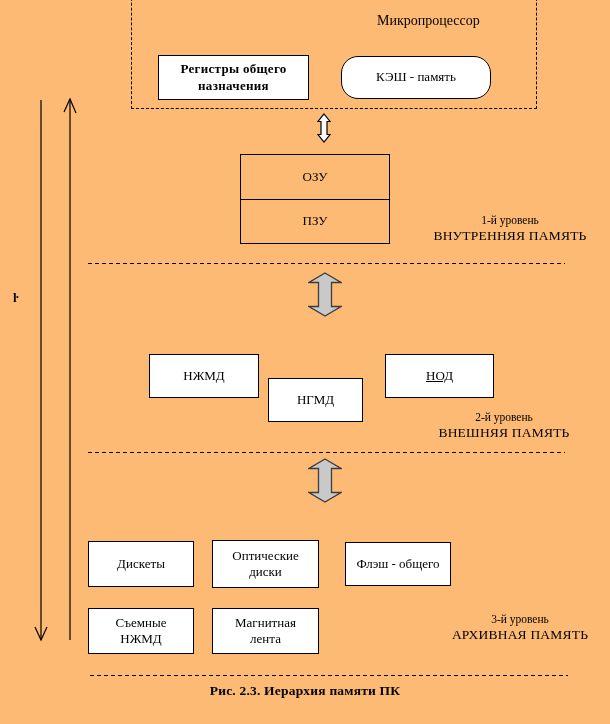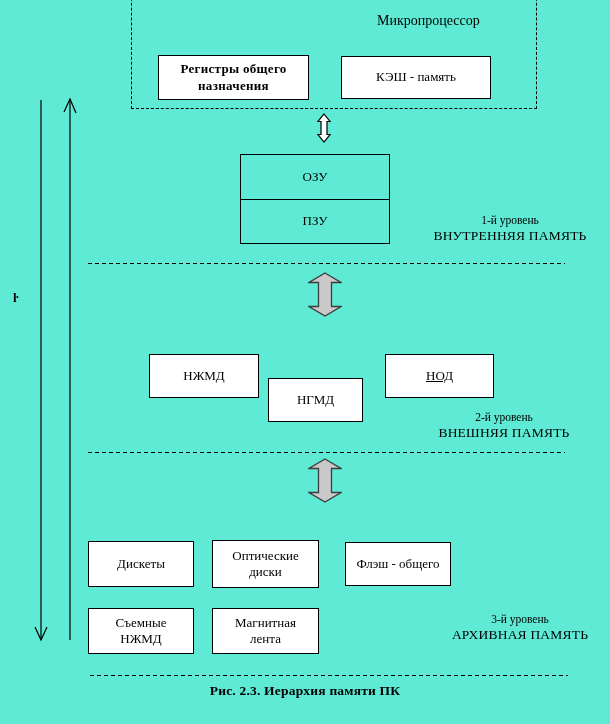--- a/index.html
+++ b/index.html
@@ -1,19 +1,19 @@
 <!DOCTYPE html>
 <html><head>
 <meta charset="utf-8">
 <style>
   html,body{margin:0;padding:0;background:#ffffff;}
   #stage{
     position:relative;
     width:610px;height:724px;
-    background:#5eead4;
+    background:#fdba74;
     overflow:hidden;
     font-family:"Liberation Serif","DejaVu Serif",serif;
     color:#000;
   }
   .abs{position:absolute;box-sizing:border-box;}
   .box{
     border:1px solid #000;
     background:#fff;
     display:flex;align-items:center;justify-content:center;
     text-align:center;
@@ -54,21 +54,21 @@
 
 <div id="stage">
 
   <div class="abs dashed-frame" style="left:131px;top:-12px;width:406px;height:121px;"></div>
 
   <div class="abs title-text" style="left:377px;top:13px;width:130px;">Микропроцессор</div>
 
   <div class="abs box bold" style="left:158px;top:55px;width:151px;height:45px;">Регистры общего
 назначения</div>
 
-  <div class="abs box" style="left:341px;top:56px;width:150px;height:43px;">КЭШ - память</div>
+  <div class="abs box" style="left:341px;top:56px;width:150px;height:43px;border-radius:17px;">КЭШ - память</div>
 
   <div class="abs" style="left:315px;top:113px;">
     <svg width="18" height="30" viewBox="0 0 18 30">
       <path d="M9 1 L15 8.5 H12 V21.5 H15 L9 29 L3 21.5 H6 V8.5 H3 Z" fill="#ffffff" stroke="#000000" stroke-width="1.2" stroke-linejoin="miter"></path>
     </svg>
   </div>
 
   <div class="abs cellpair" style="left:240px;top:154px;width:150px;height:90px;">
     <div class="cell">ОЗУ</div>
     <div class="cell">ПЗУ</div>

